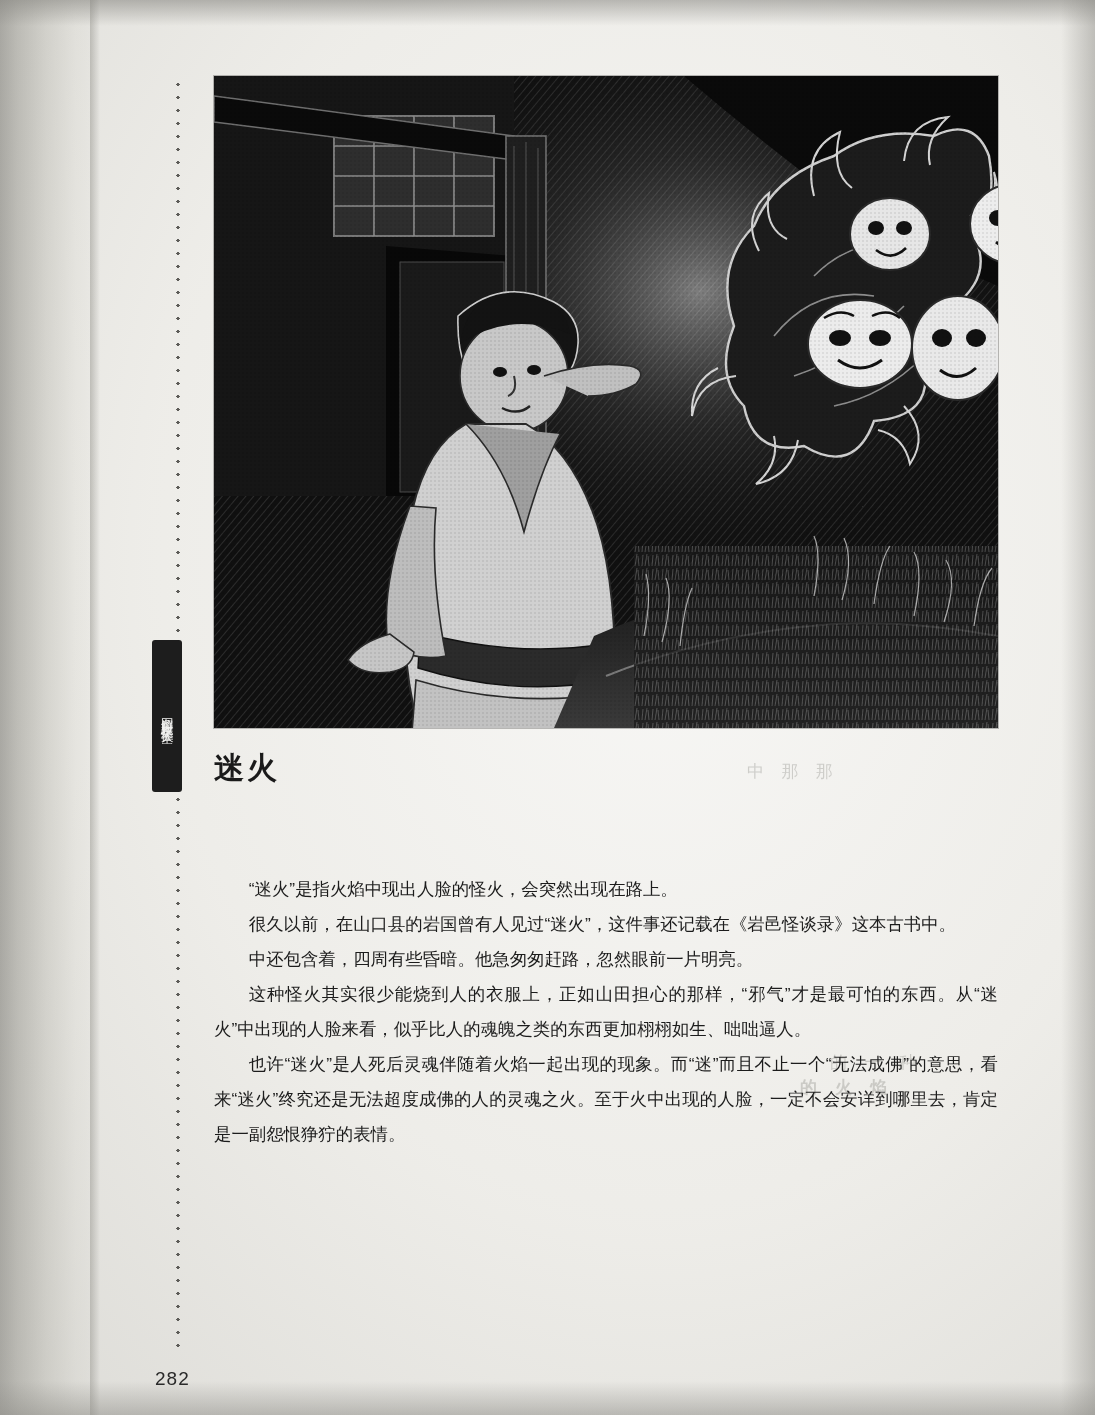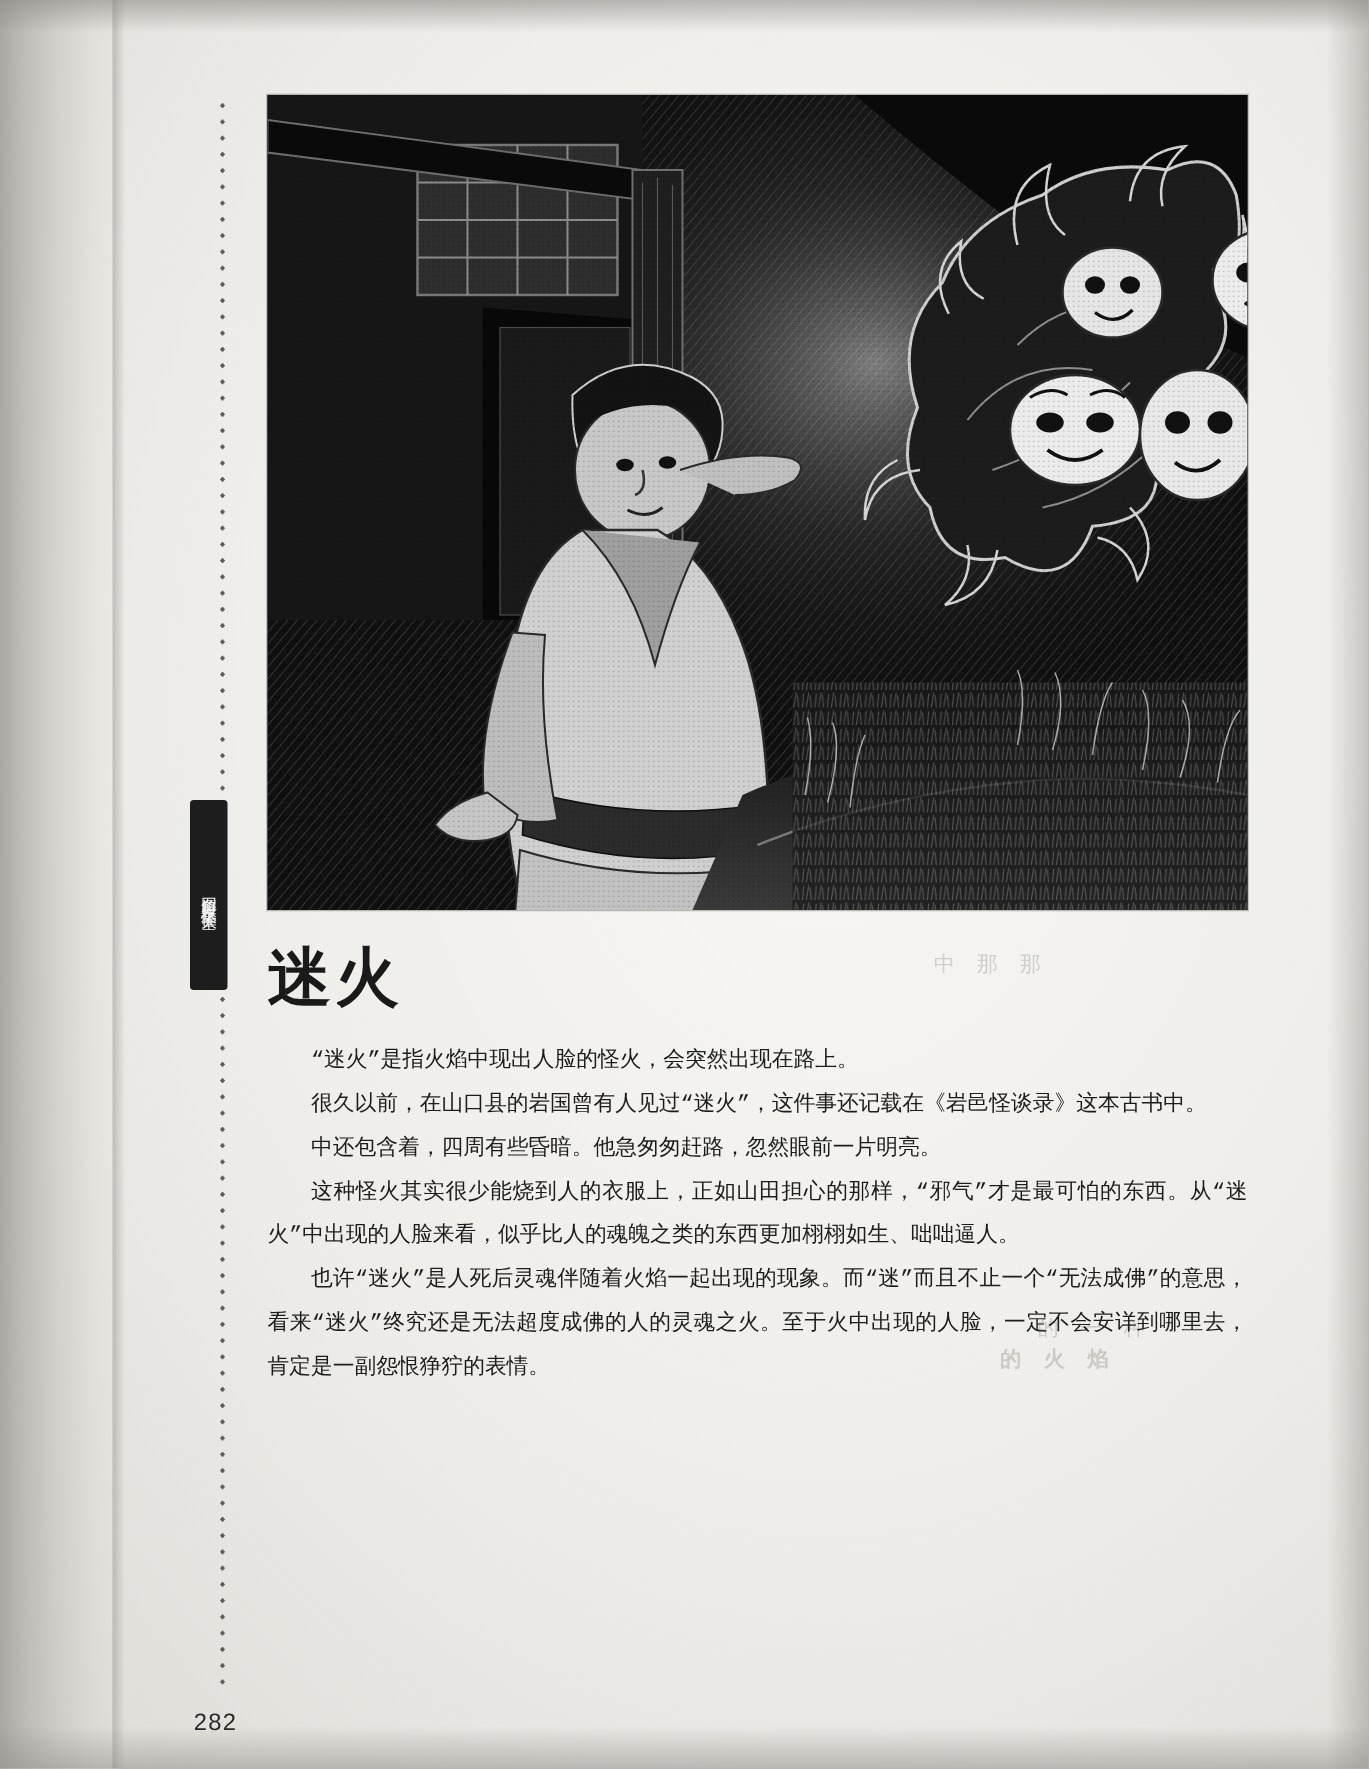--- a/index.html
+++ b/index.html
@@ -118,34 +118,34 @@
   }
   .illustration svg { display: block; }
 
   
   .article-title {
     position: absolute;
     left: 214px;
     top: 748px;
     z-index: 6;
     font-family: "DejaVu Sans", sans-serif;
-    font-size: 51px;
+    font-size: 30px;
     font-weight: bold;
     color: #1a1a1a;
     letter-spacing: 3px;
   }
 
   
   .body-text {
     position: absolute;
     left: 214px;
-    top: 832px;
+    top: 872px;
     width: 784px;
     z-index: 6;
-    font-family: Liberation Mono, monospace;
+    font-family: Liberation Sans, sans-serif;
     font-size: 17.4px;
     line-height: 35px;
     color: #1c1c1c;
     text-align: justify;
     text-justify: inter-character;
   }
   .body-text p {
     margin: 0;
     text-indent: 2em;
   }

